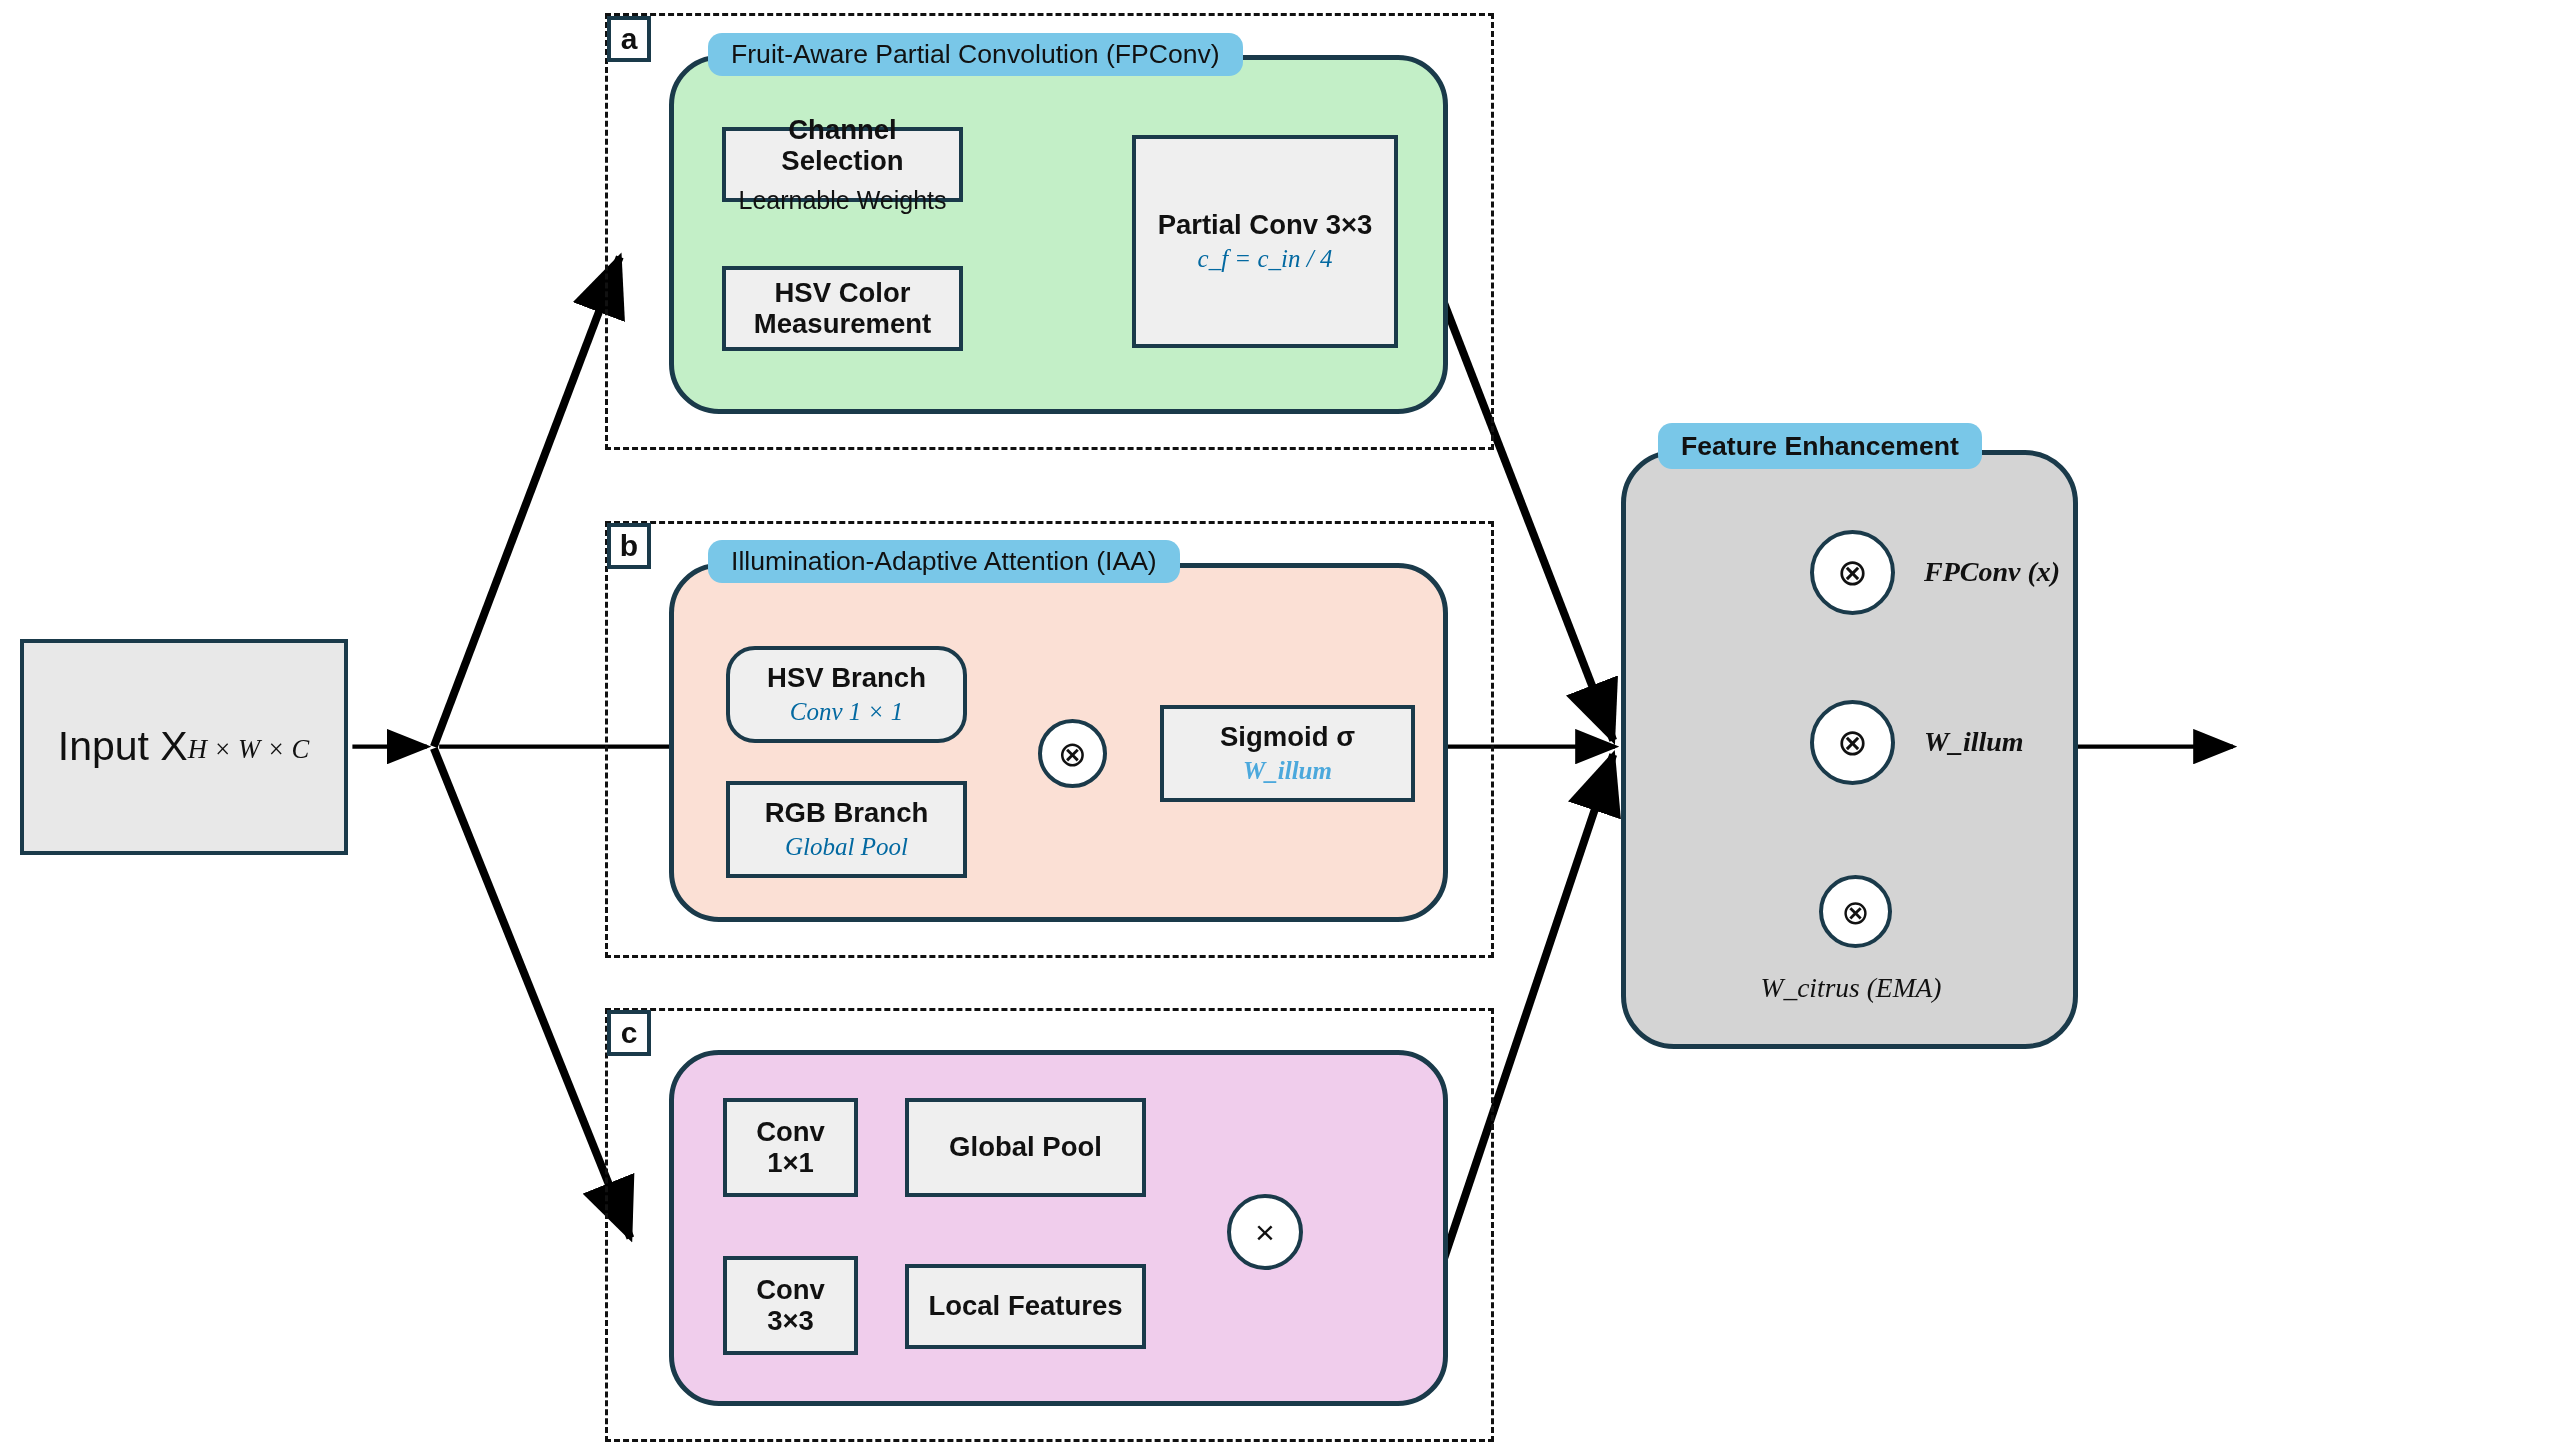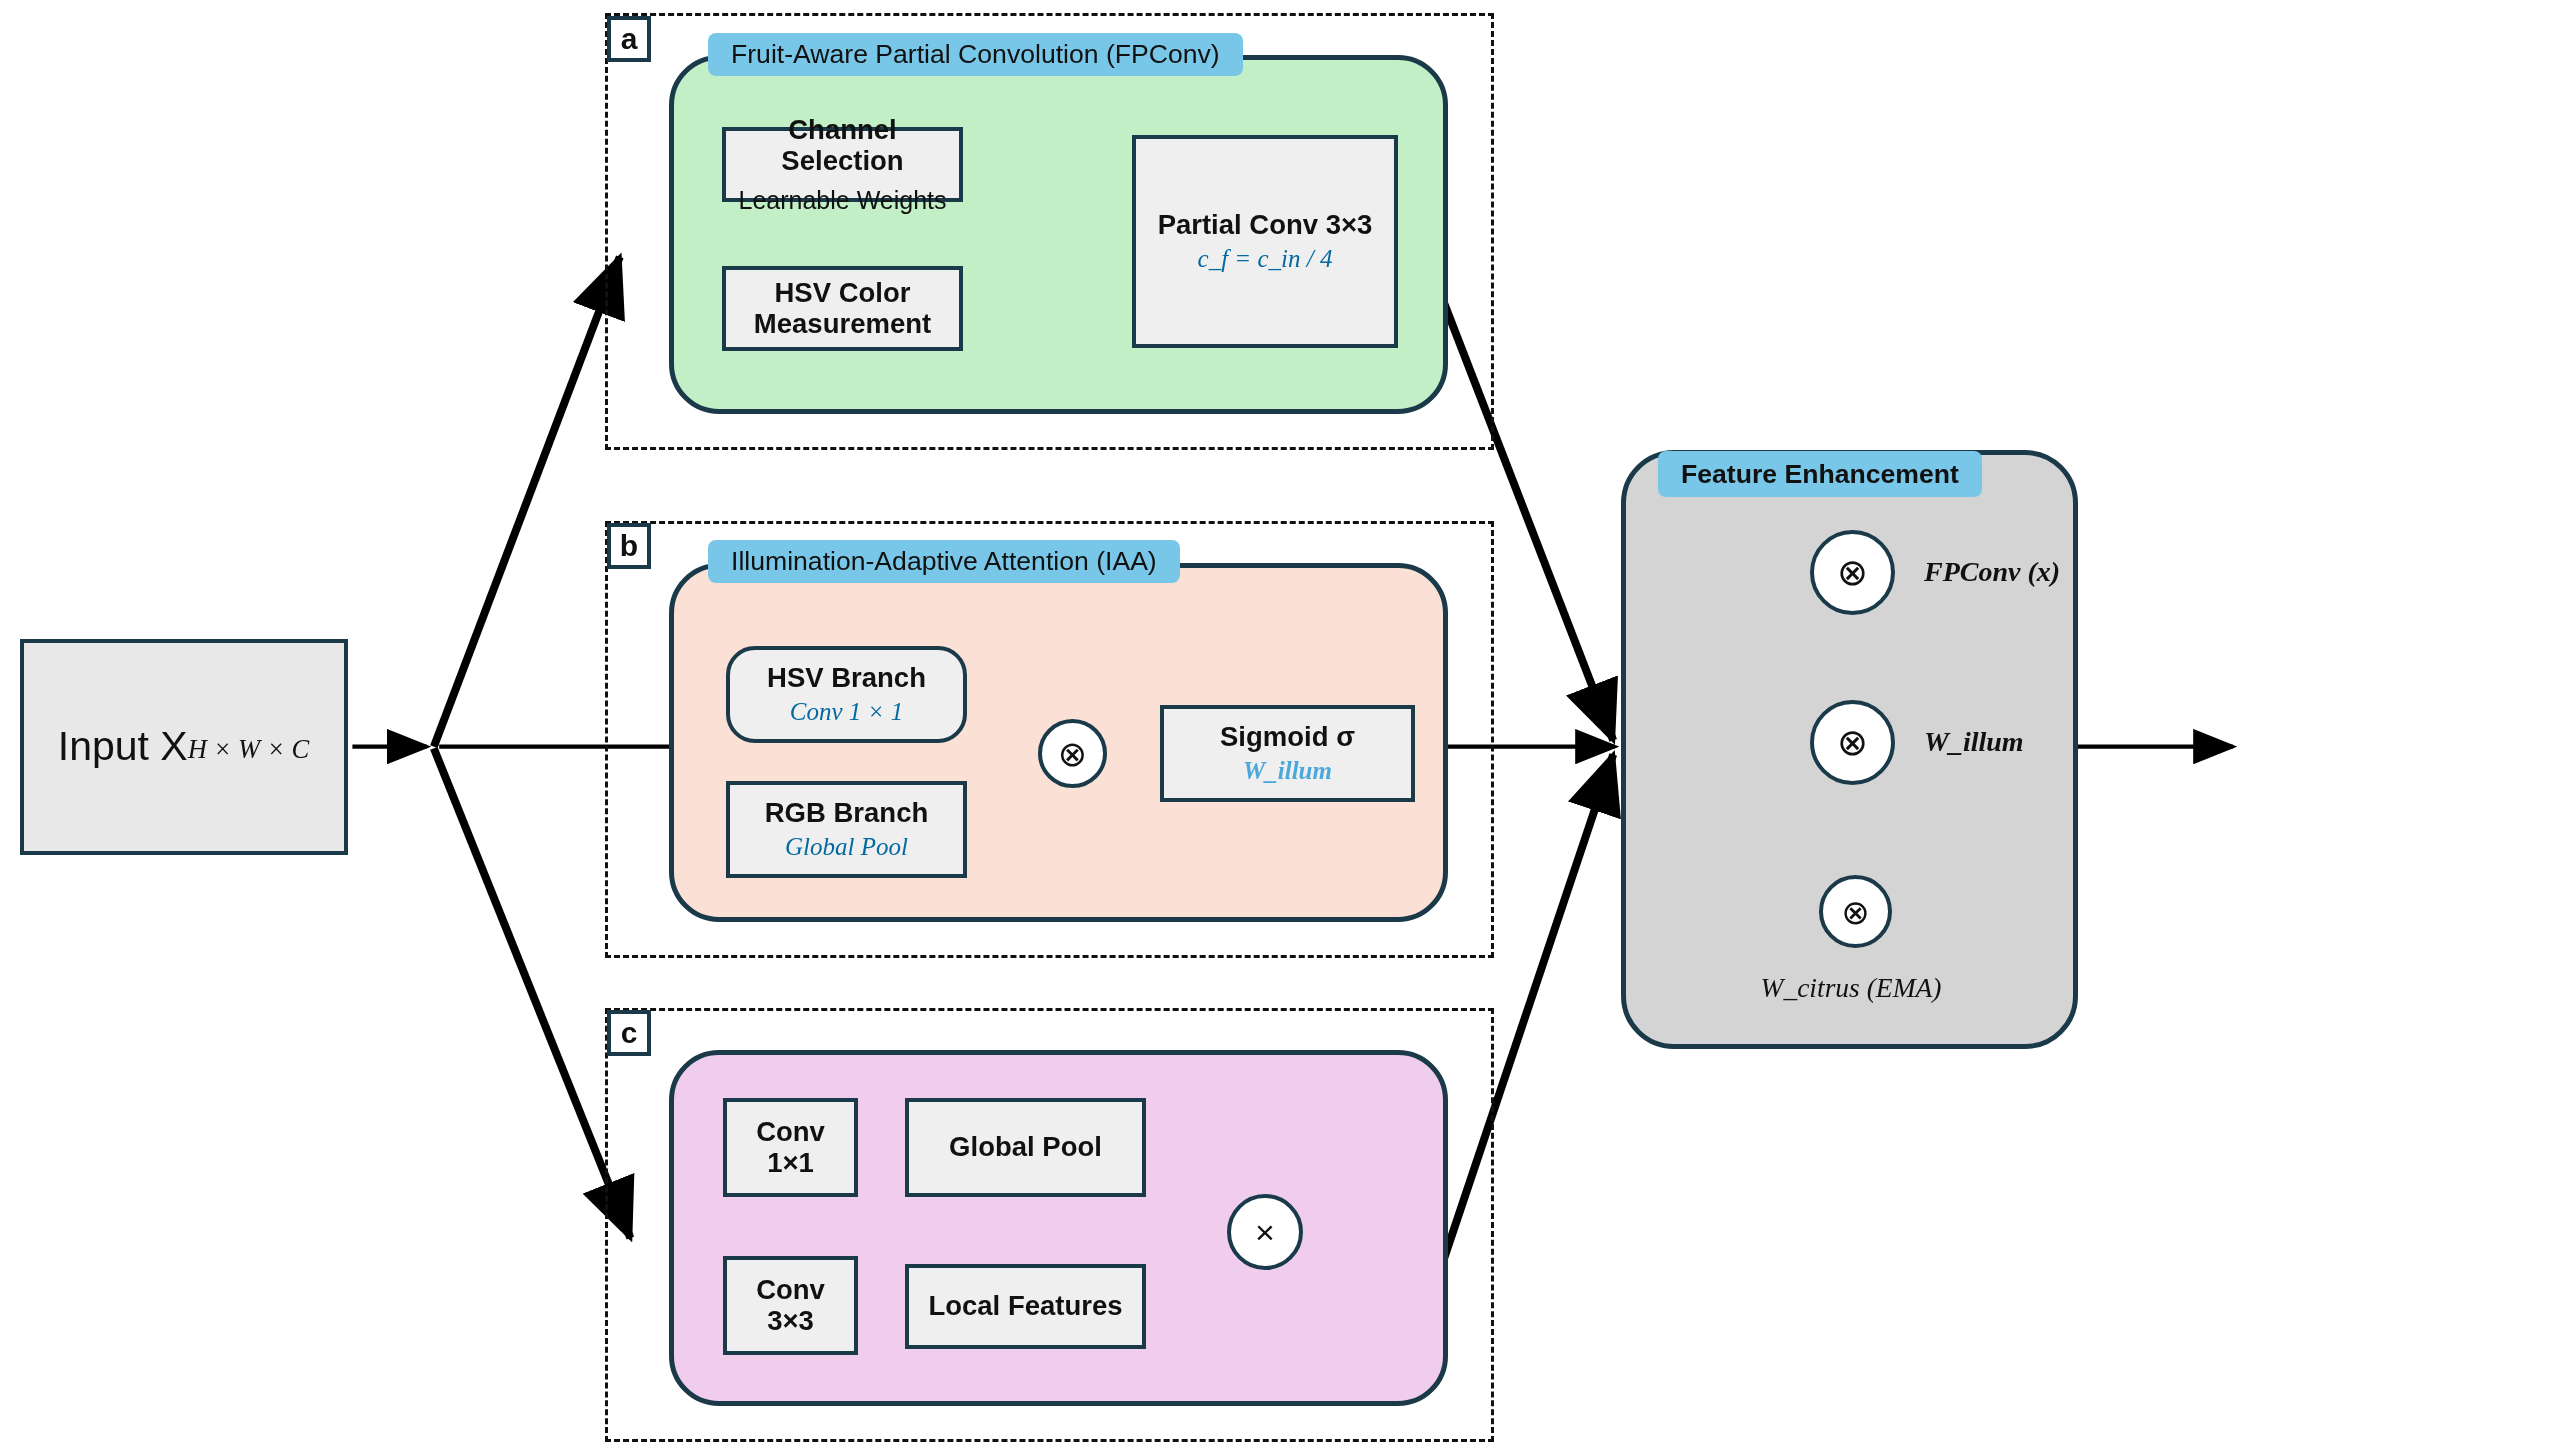--- a/index.html
+++ b/index.html
@@ -27,21 +27,21 @@
 
   .panel{
     border:5.3px solid #1A3A4A;border-radius:50px;
   }
   .panel.green{background:#C3EFC7;}
   .panel.peach{background:#FBE0D5;}
   .panel.pink {background:#F0CDEC;}
   .panel.gray {background:#D4D4D4;border-radius:53px;}
 
   .panel-title{
-    background:#79C7E8;border-radius:8px;
+    background:#79C7E8;border-radius:14px;
     display:flex;align-items:center;justify-content:center;
     font-size:26.6px;color:#111;padding:0 23px;white-space:nowrap;
   }
   .panel-title.bold{font-weight:bold;}
 
   .node{
     background:#EFEFEF;border:4.4px solid #1A3A4A;
     display:flex;flex-direction:column;align-items:center;justify-content:center;
     text-align:center;
   }
@@ -178,21 +178,21 @@
     <div class="node-t">Global Pool</div>
   </div>
 
   <div class="abs node" style="left:905px;top:1264px;width:241px;height:85px;">
     <div class="node-t">Local Features</div>
   </div>
 
   <div class="abs circ" style="left:1227px;top:1194px;width:76px;height:76px;font-size:34px;">×</div>
 
   <div class="abs panel gray" style="left:1621px;top:450px;width:457px;height:599px;"></div>
-  <div class="abs panel-title bold" style="left:1658px;top:423px;height:46px;margin-top:28px;">Feature Enhancement</div>
+  <div class="abs panel-title bold" style="left:1658px;top:423px;height:46px;">Feature Enhancement</div>
 
   <div class="abs circ" style="left:1810px;top:530px;width:85px;height:85px;font-size:37px;">⊗</div>
   <div class="abs fe-label" style="left:1913px;top:556px;">FPConv (x)</div>
 
   <div class="abs circ" style="left:1810px;top:700px;width:85px;height:85px;font-size:37px;">⊗</div>
   <div class="abs fe-label" style="left:1913px;top:726px;">W_illum</div>
 
   <div class="abs circ" style="left:1819px;top:875px;width:73px;height:73px;font-size:34px;">⊗</div>
 
   <div class="abs fe-caption" style="left:1674px;top:972px;width:354px;">W_citrus (EMA)</div>

